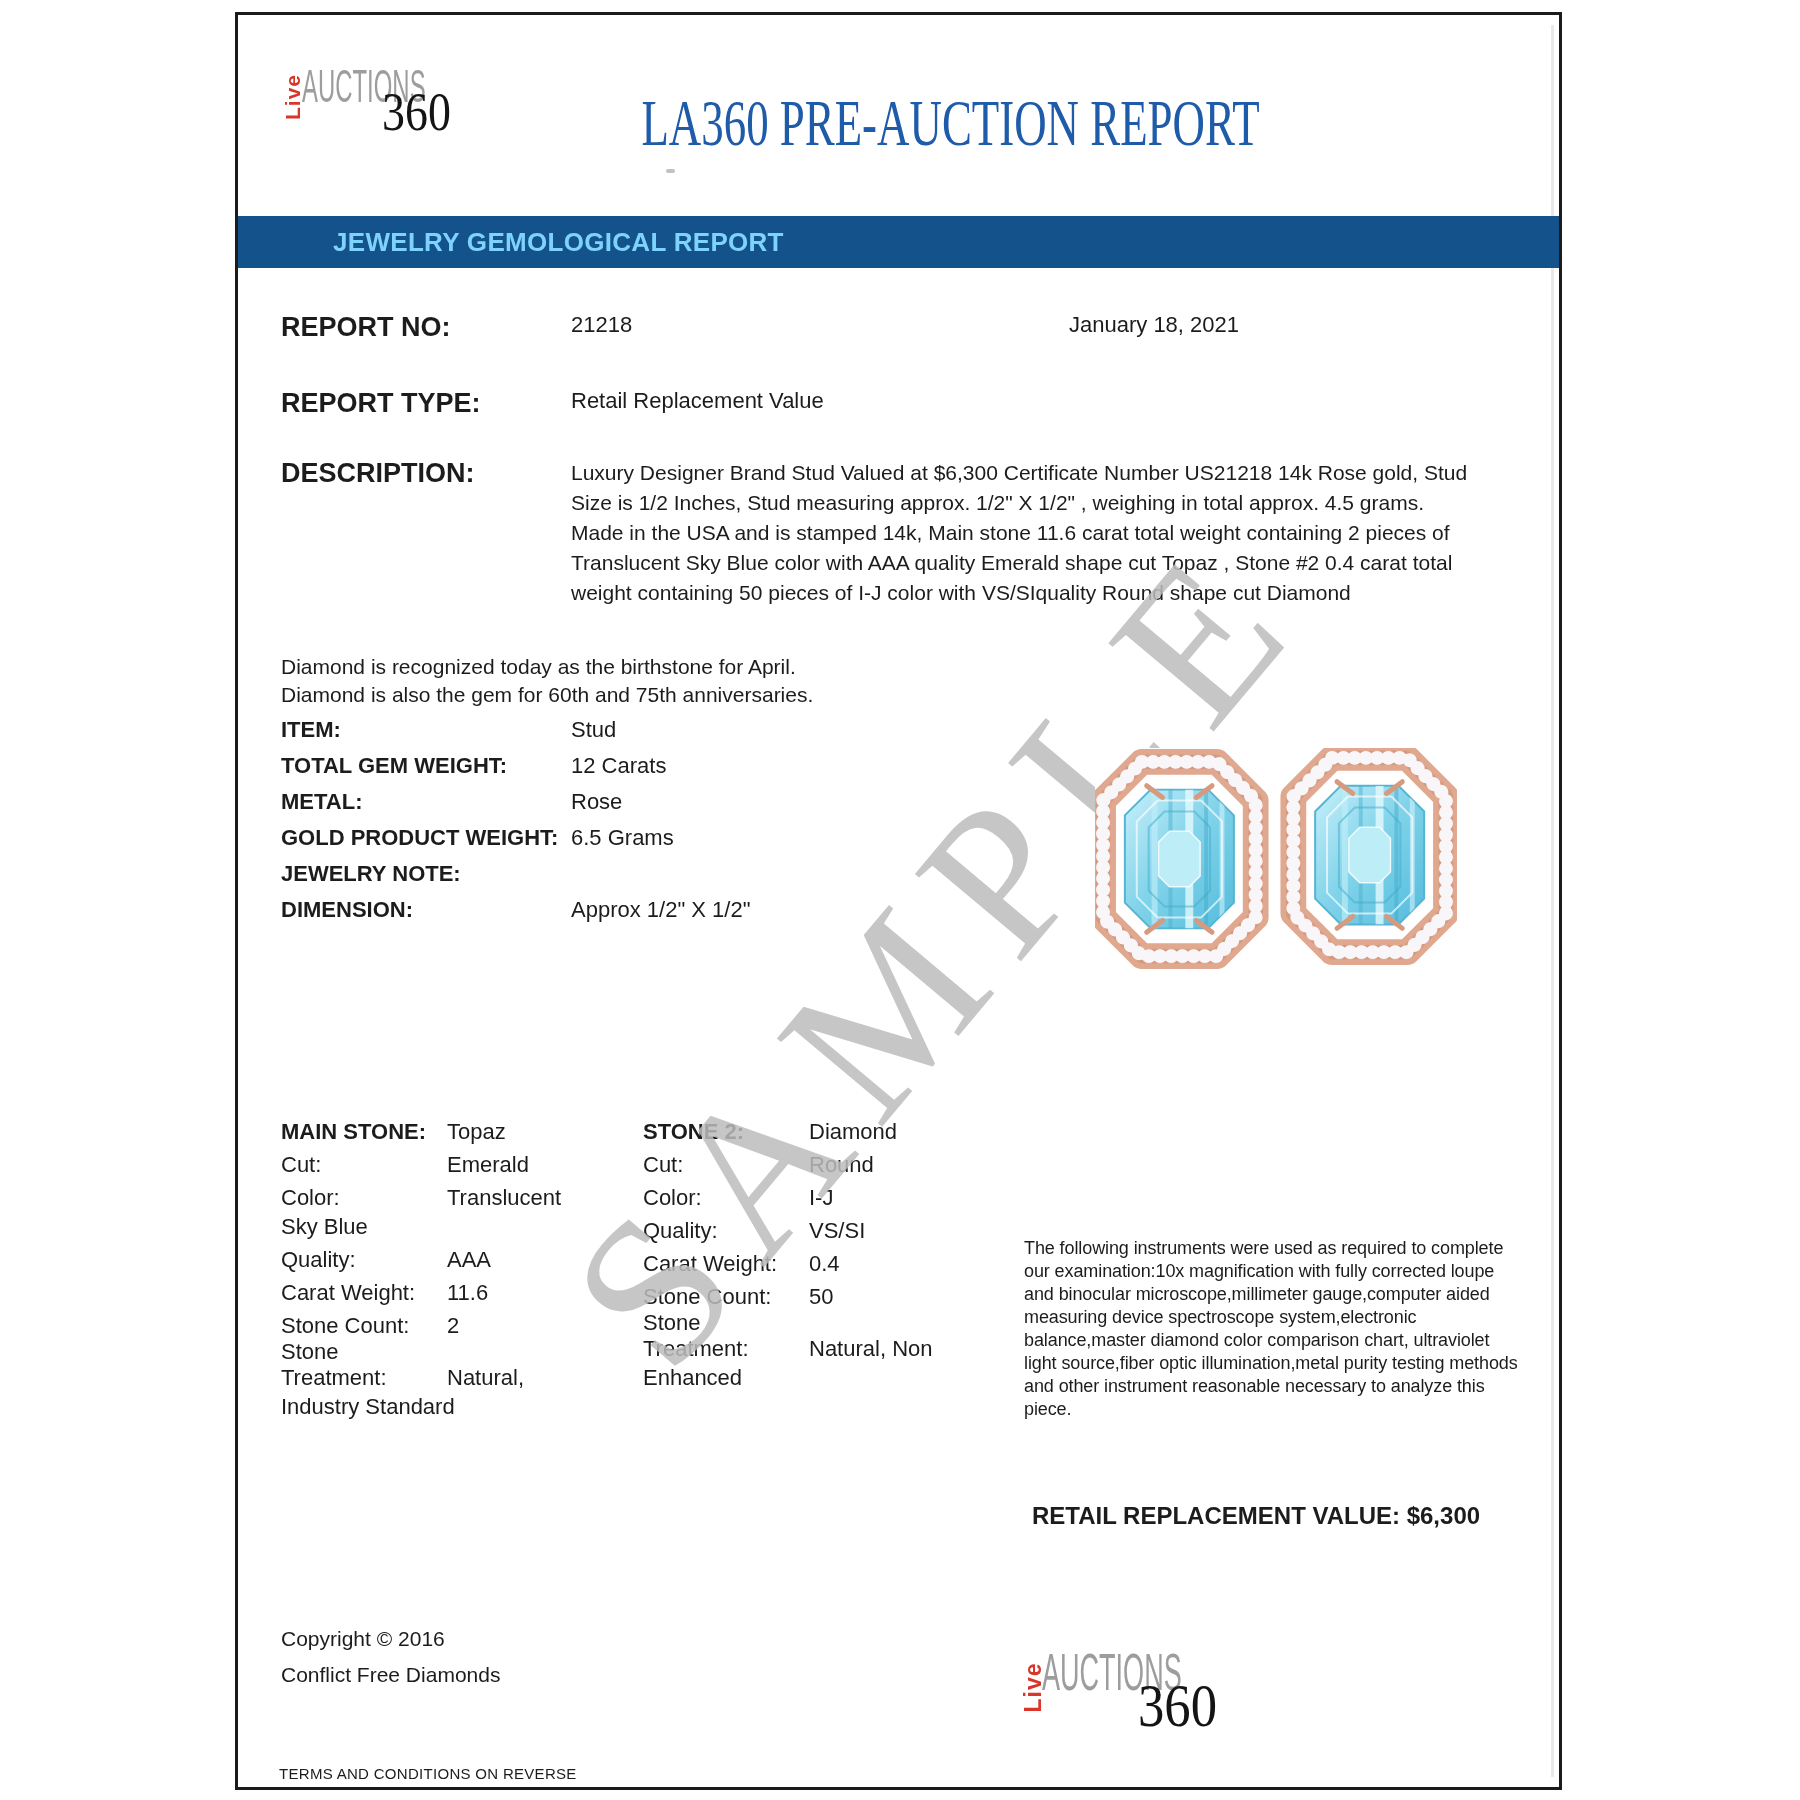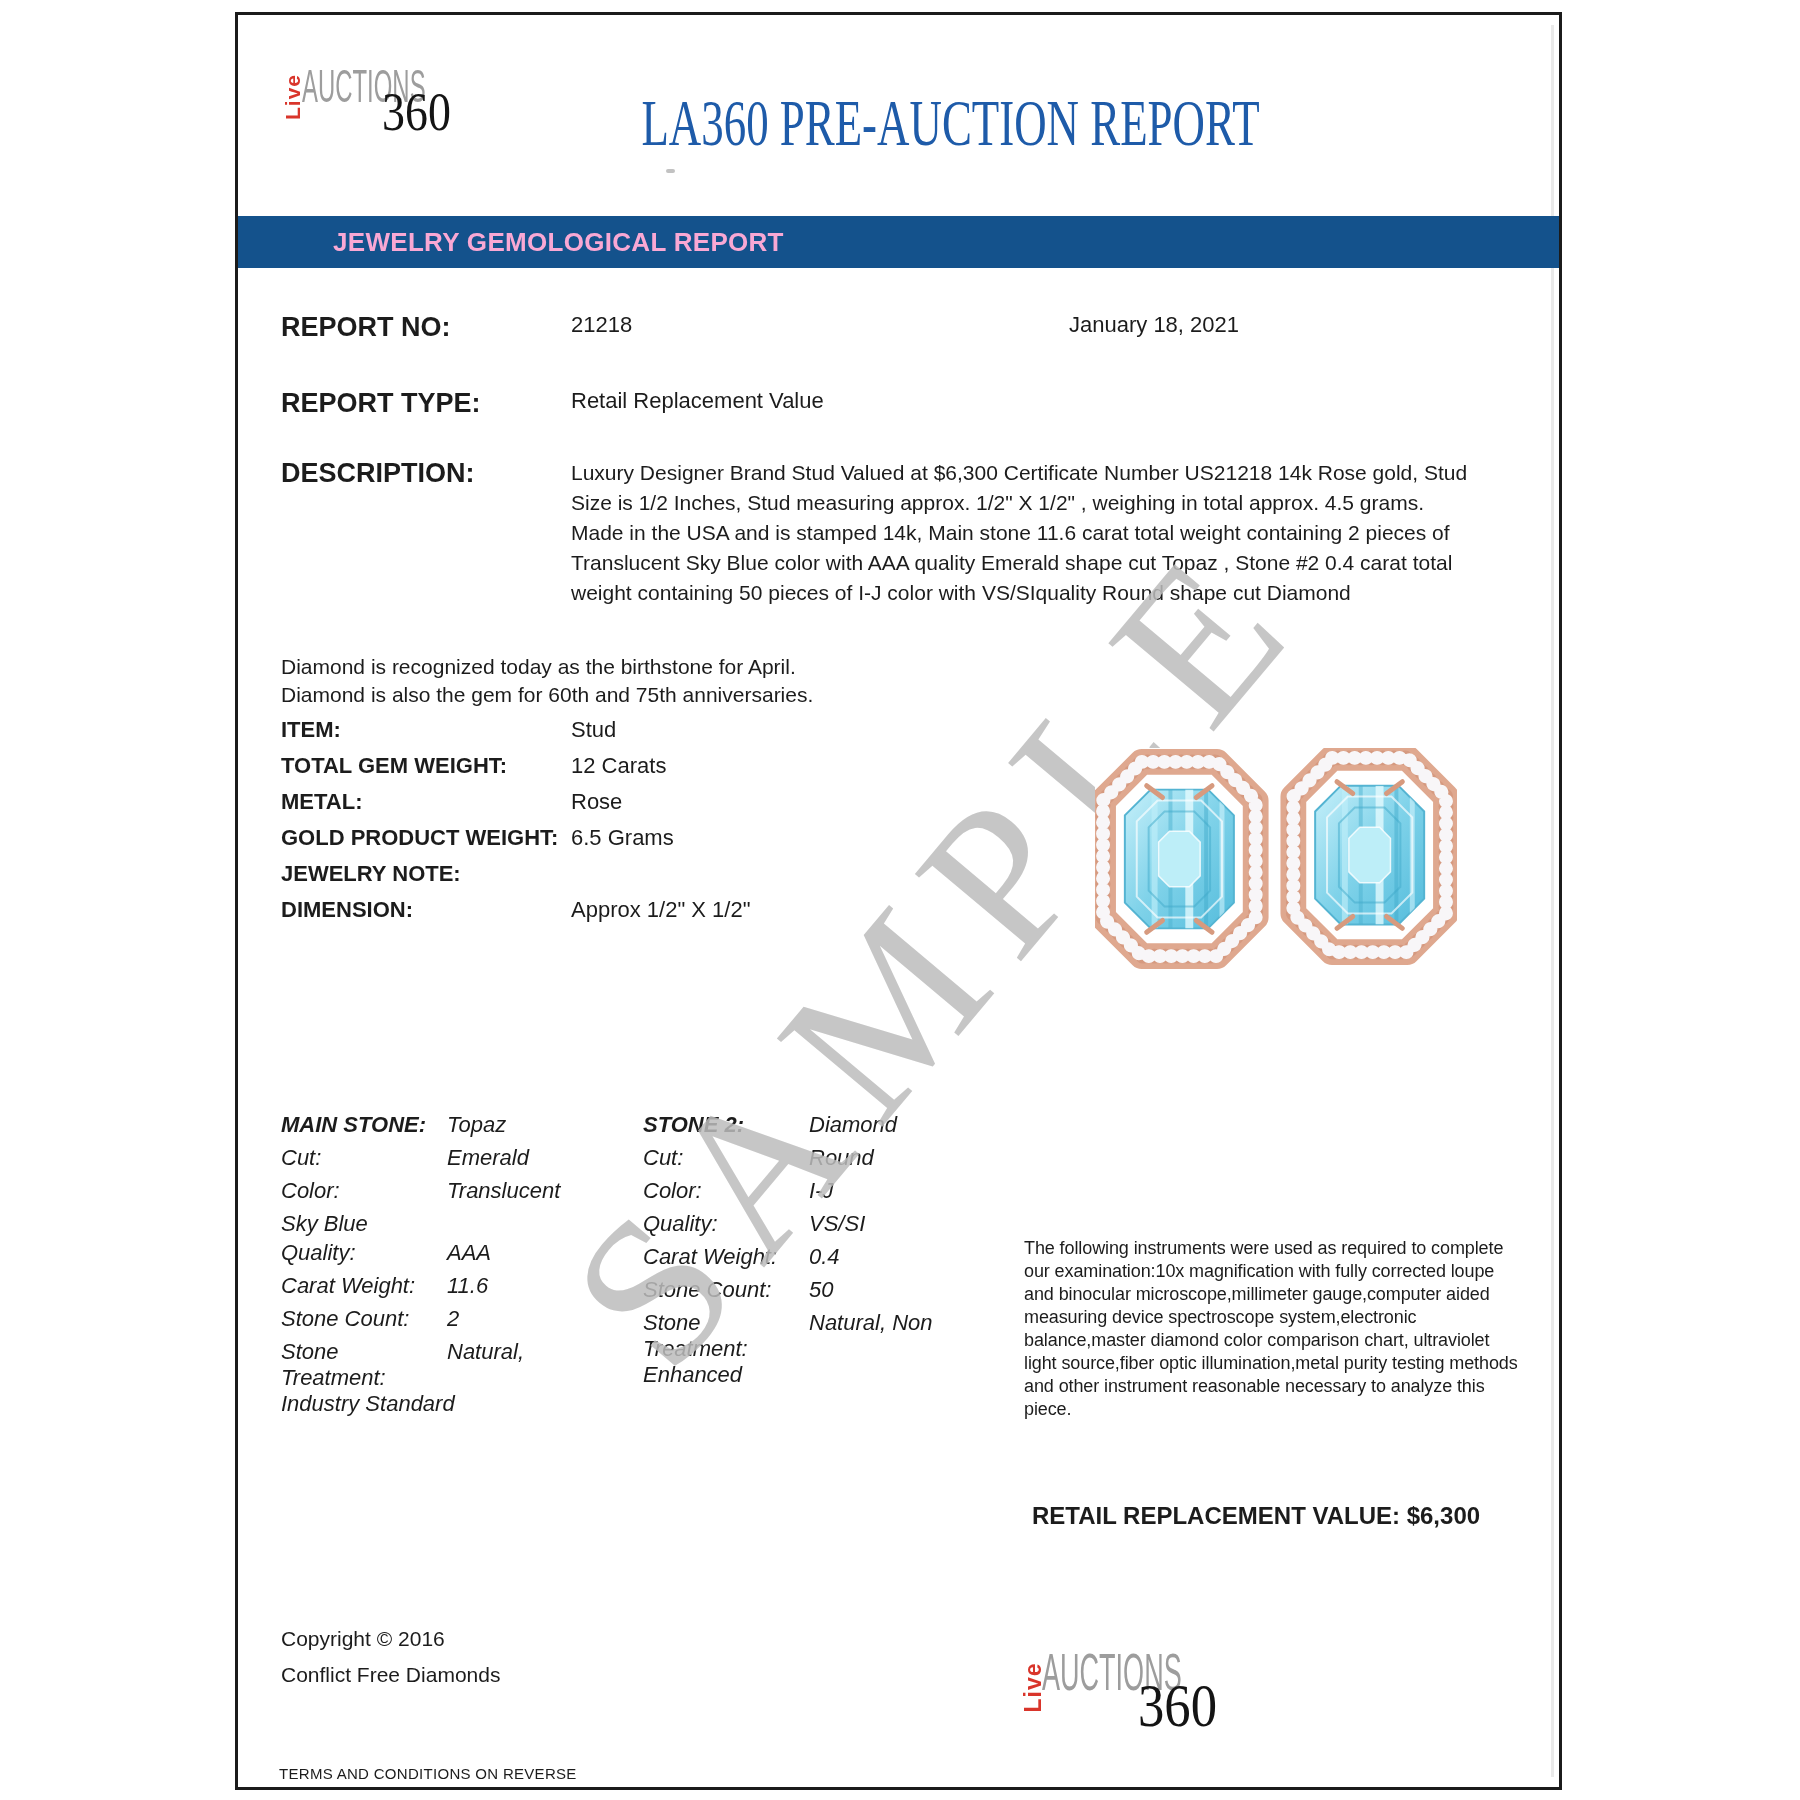--- a/index.html
+++ b/index.html
@@ -27,21 +27,21 @@
   .brand-bottom .brand-360{left:122px;top:30px;font-size:62px;}
 
   
   .title{position:absolute;left:0;right:-104px;top:70px;text-align:center;}
   .title-inner{display:inline-block;font-family:"Liberation Serif",serif;font-size:66px;
                color:#1E5BA9;transform:scaleX(0.68);transform-origin:center;white-space:nowrap;}
   .smudge{position:absolute;left:428px;top:154px;width:9px;height:4px;background:#c2c2c2;border-radius:2px;}
 
   
   .banner{position:absolute;left:0;right:0;top:201px;height:52px;background:#14528C;
-          color:#f9a8d4;font-weight:bold;font-size:26px;line-height:52px;padding-left:95px;
+          color:#7dd3fc;font-weight:bold;font-size:26px;line-height:52px;padding-left:95px;
           letter-spacing:0.3px;box-sizing:border-box;}
 
   
   .mrow{position:absolute;left:43px;right:30px;display:flex;}
   .mlabel{width:290px;font-weight:bold;font-size:27px;flex:none;}
   .mvalue{font-size:22px;}
   .mdate{position:absolute;left:788px;top:0;font-size:22px;}
   .row-report-no{top:297px;}
   .row-report-type{top:373px;}
   .row-description{top:443px;}
@@ -60,21 +60,21 @@
 
   
   .watermark{position:absolute;left:698px;top:938px;transform:translate(-50%,-50%) rotate(-50deg);
              font-family:"Liberation Serif",serif;font-size:210px;letter-spacing:28px;
              color:rgba(188,188,188,0.85);z-index:2;pointer-events:none;white-space:nowrap;}
 
   
   .stone-table{position:absolute;top:1097px;}
   .stone-main{left:43px;width:350px;}
   .stone-2{left:405px;width:390px;}
-  .strow{display:flex;min-height:33px;align-items:flex-start;font-style:italic;}
+  .strow{display:flex;min-height:33px;align-items:flex-end;}
   .strow.wrap{min-height:29px;}
   .stlabel{width:166px;font-size:22px;flex:none;}
   .stvalue{font-size:22px;white-space:nowrap;}
   .strow.thead .stlabel{font-weight:bold;}
 
   
   .rcol-para{position:absolute;left:786px;width:498px;font-size:18px;line-height:23px;
              letter-spacing:-0.1px;}
   .rcol-1{top:1108px;}
   .rcol-2{top:1222px;}

